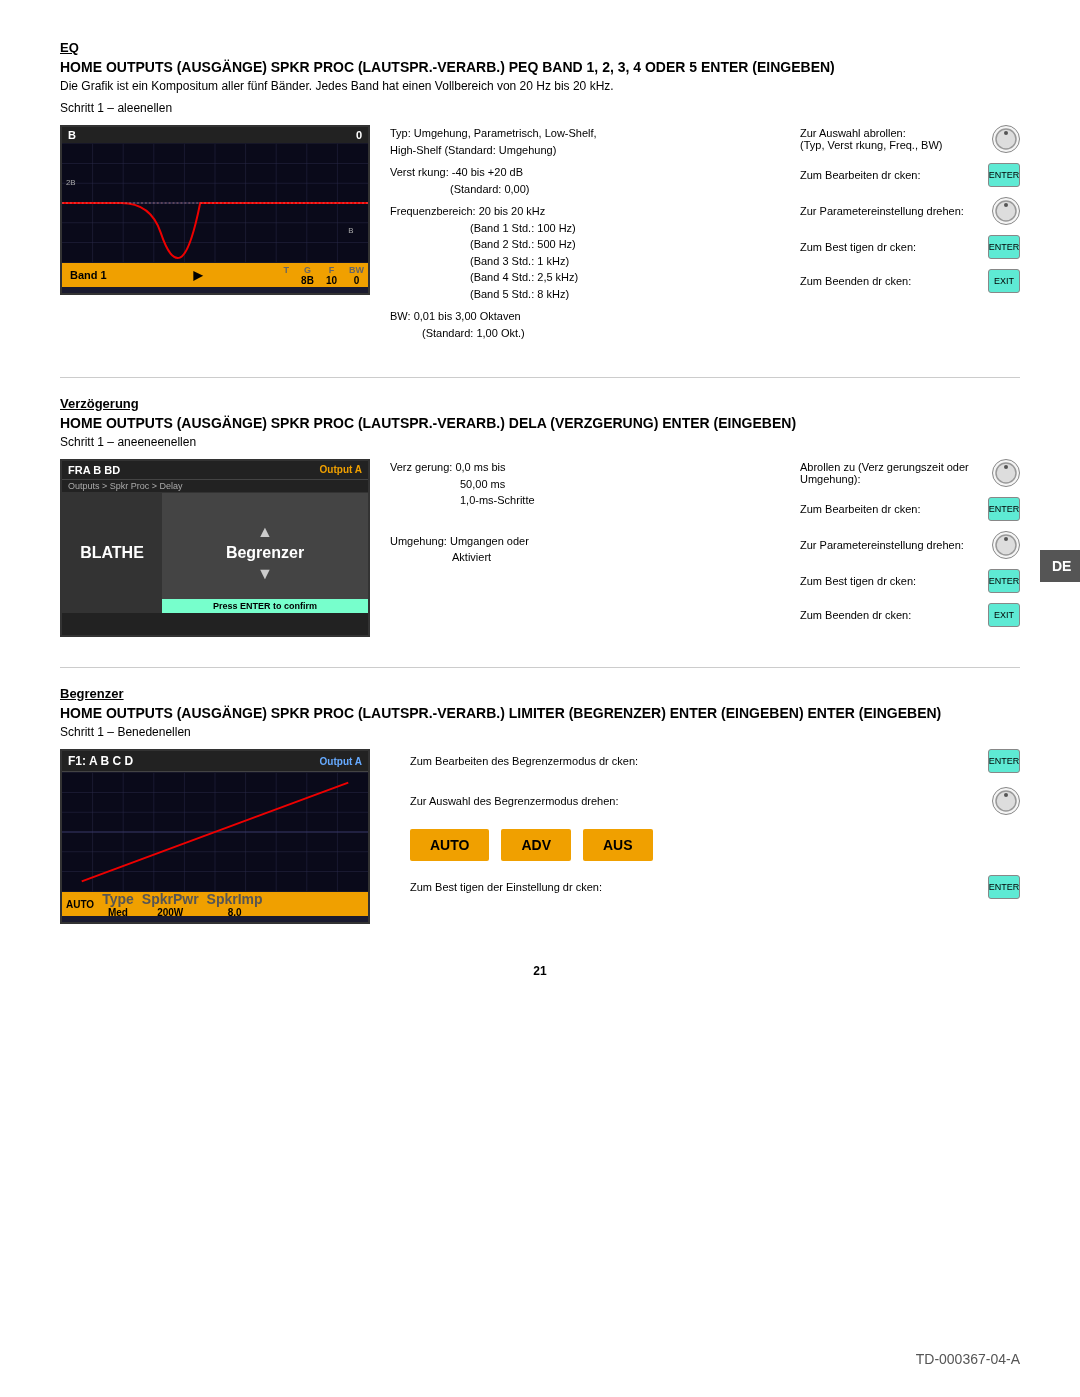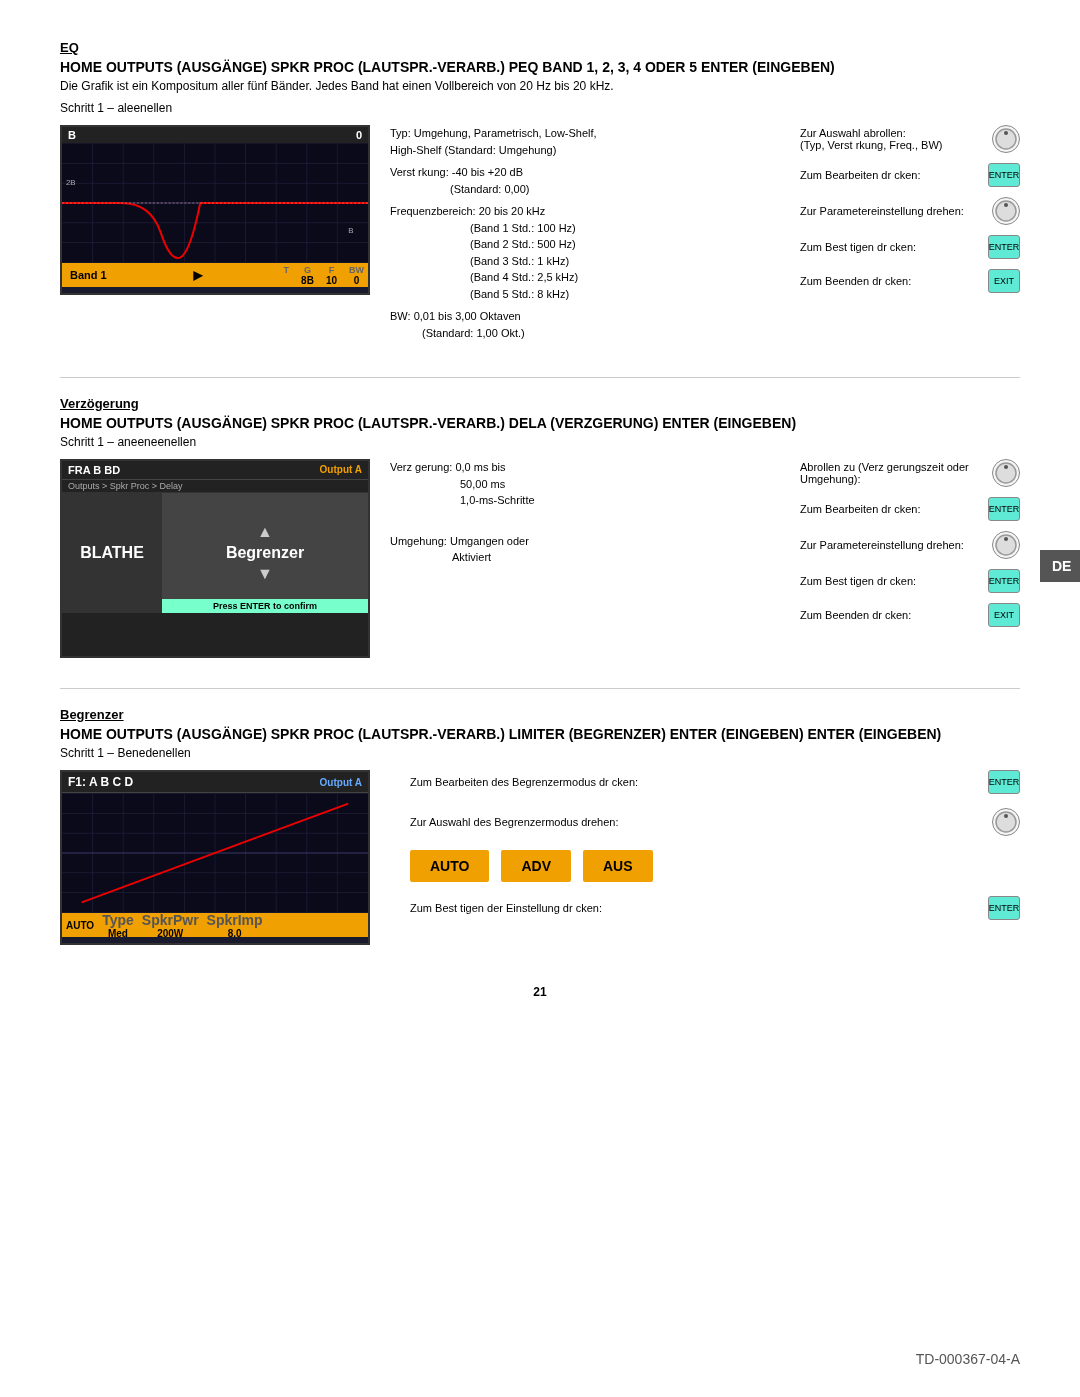--- a/index.html
+++ b/index.html
@@ -201,21 +201,21 @@
     }
 
     .control-icon.enter-btn {
       font-size: 8px;
       background: #5eead4;
     }
 
     
     .delay-screen {
       width: 310px;
-      height: 199px;
+      height: 178px;
       background: #222;
       border: 2px solid #333;
       position: relative;
       flex-shrink: 0;
     }
 
     .delay-screen-header {
       display: flex;
       justify-content: space-between;
       background: #222;

